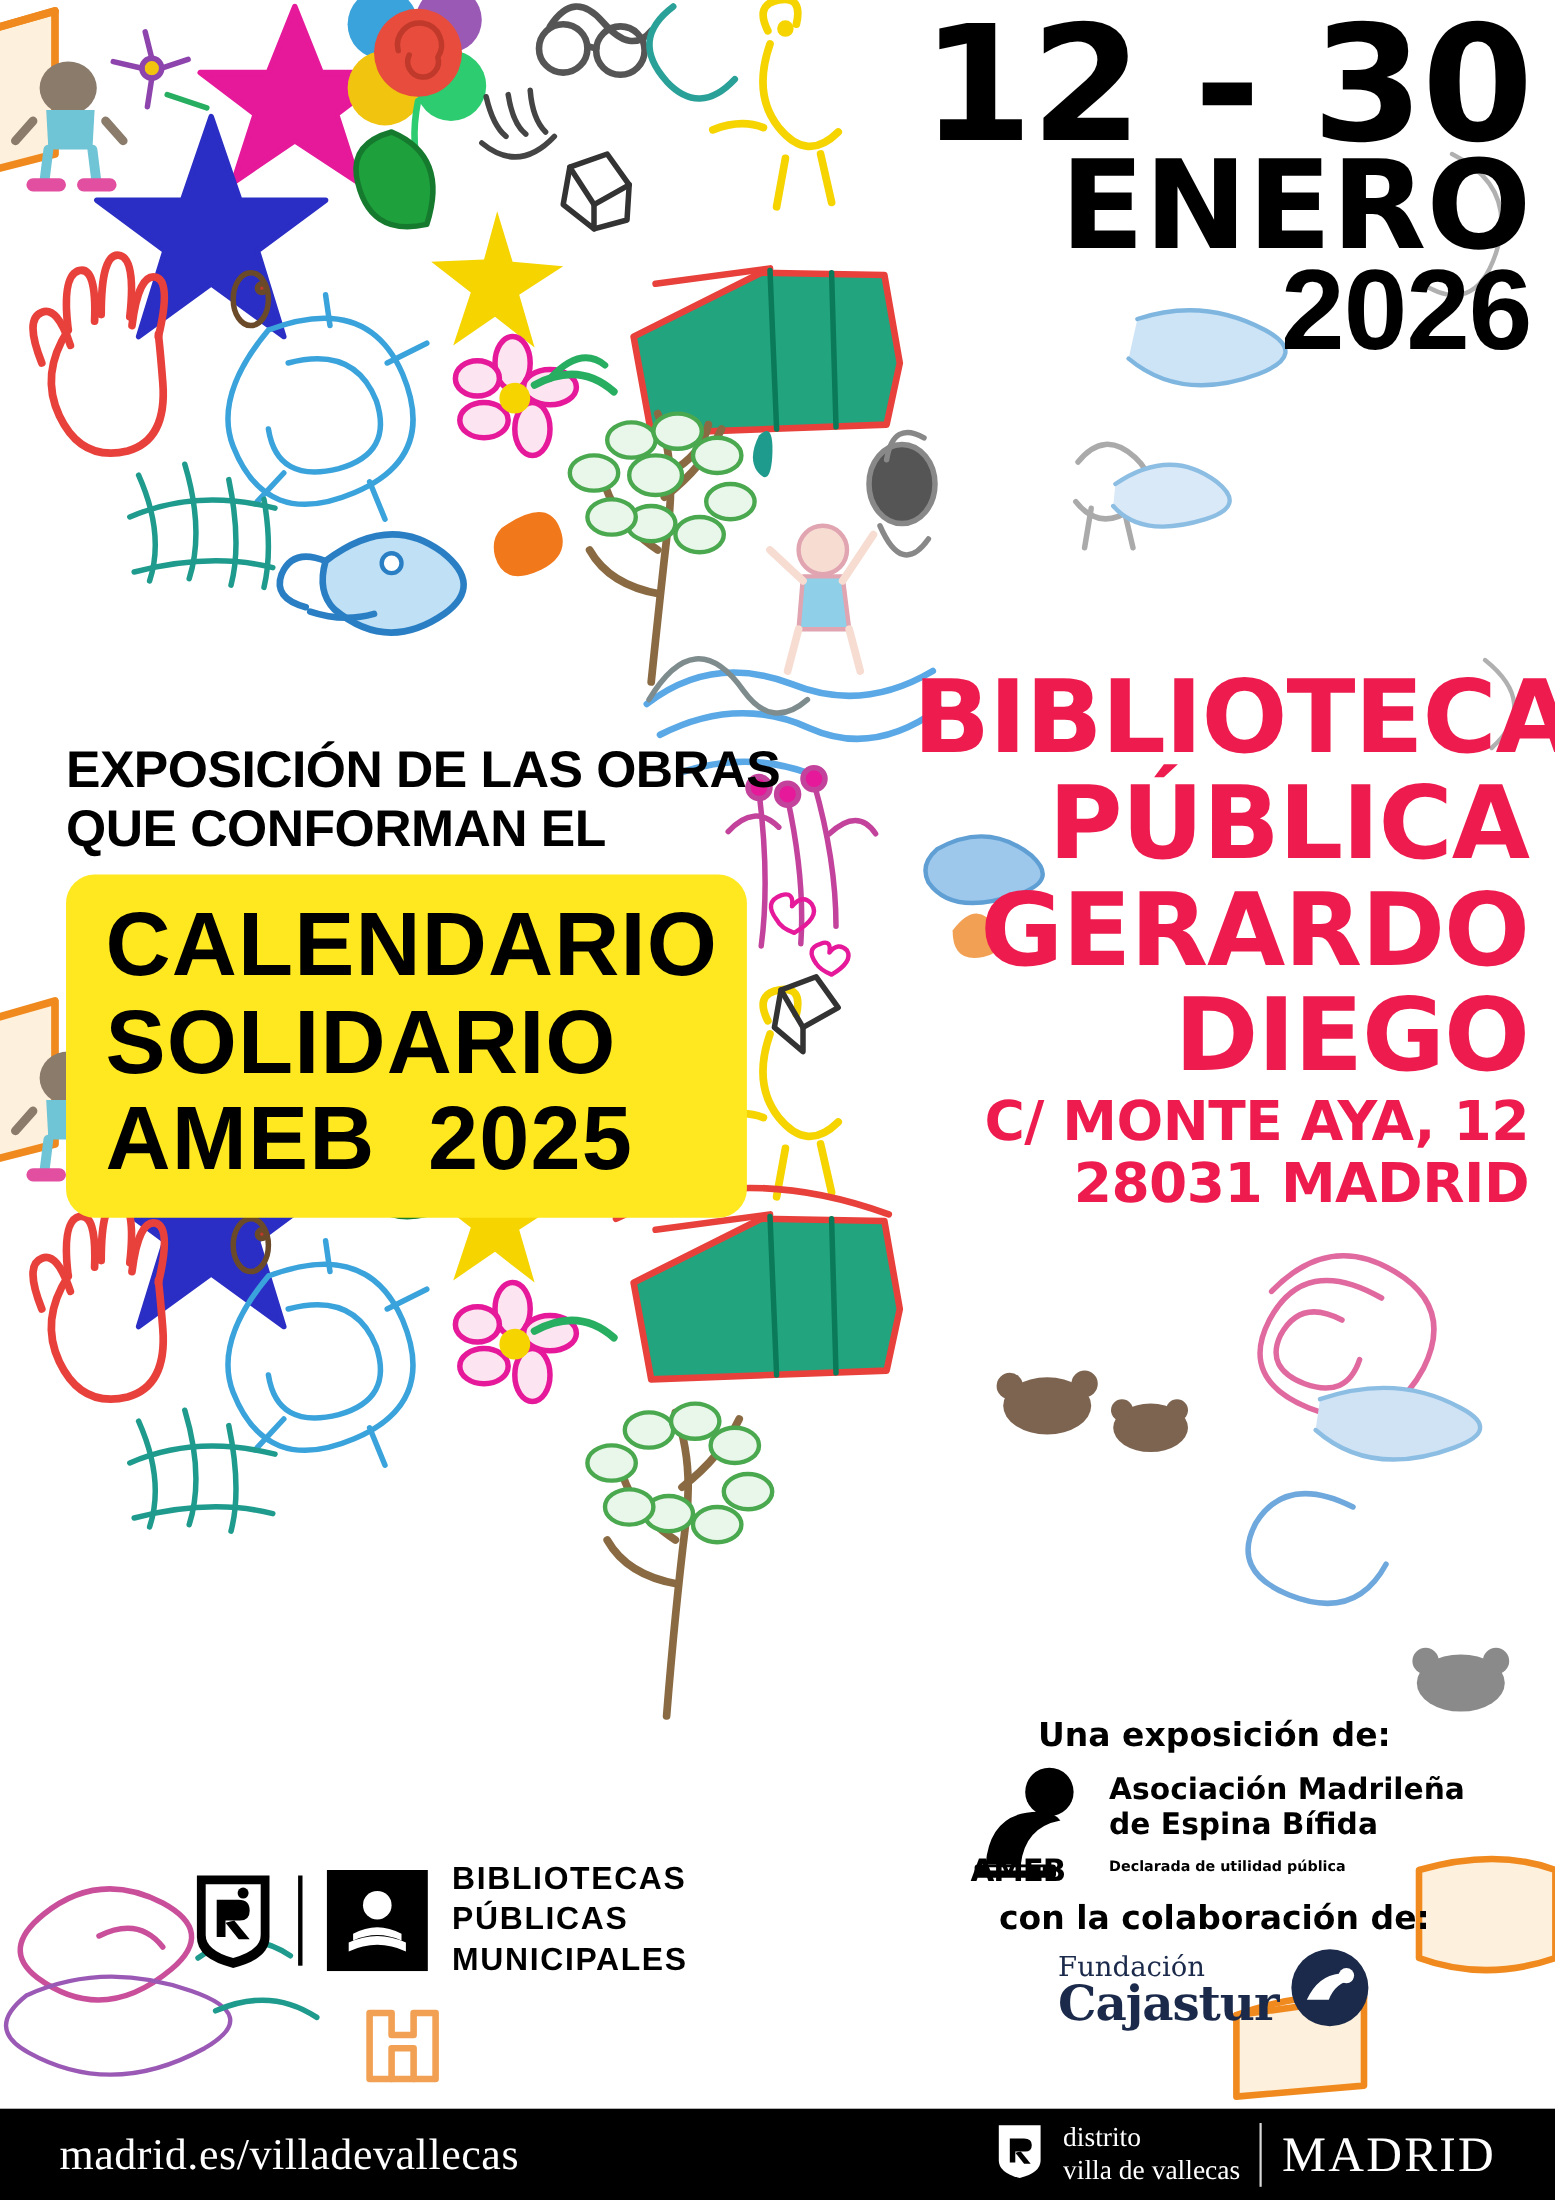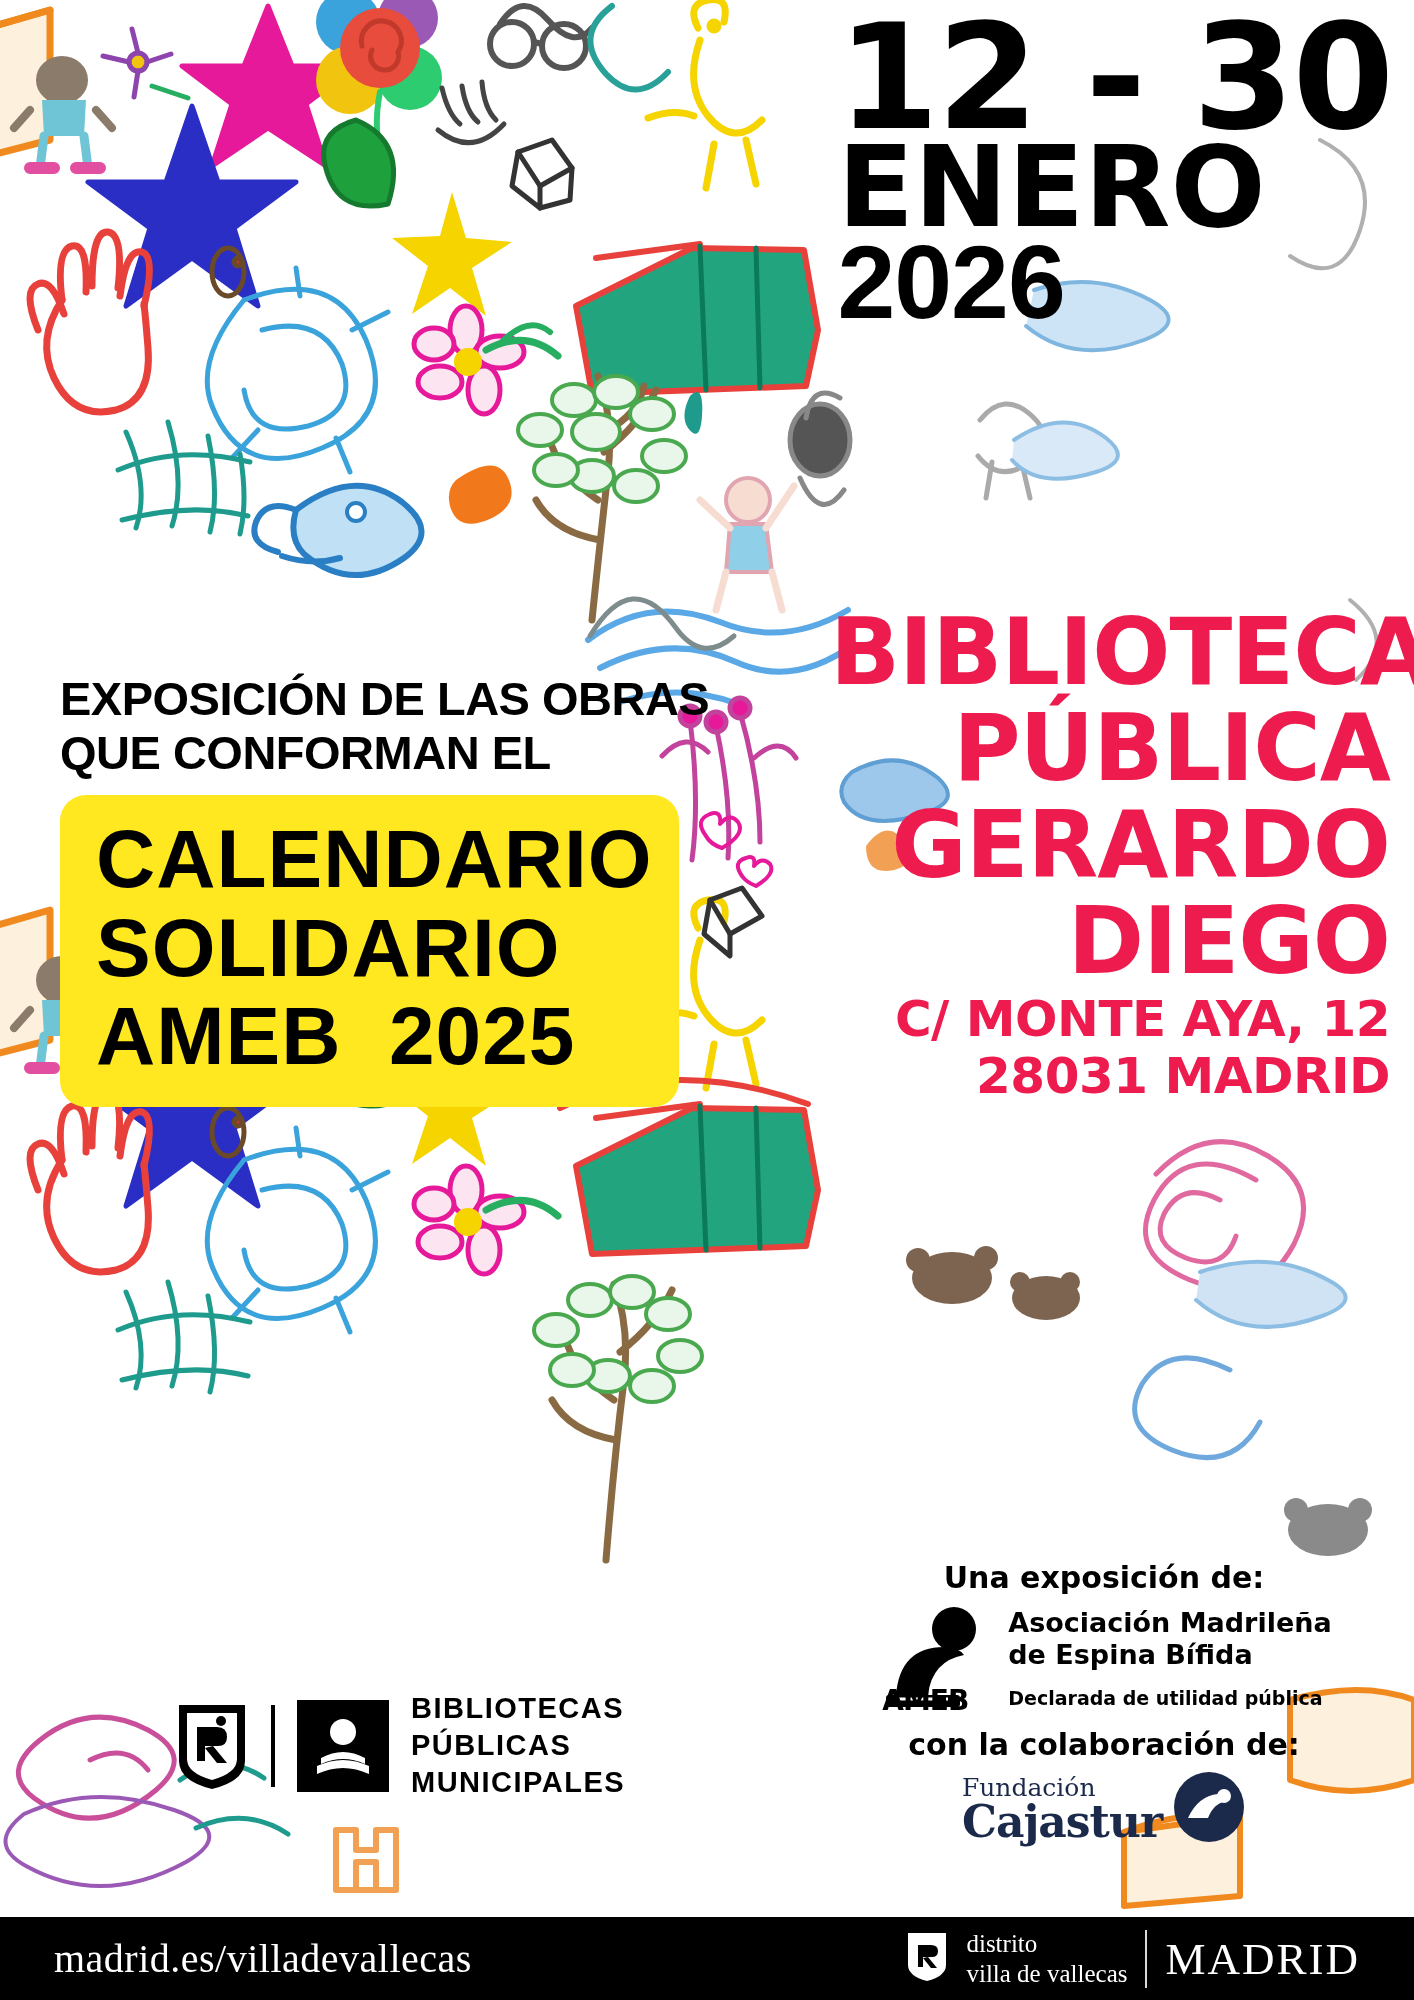--- a/index.html
+++ b/index.html
@@ -27,21 +27,21 @@
     height: 2000px;
     z-index: 0;
   }
 
   
   .date-block {
     position: absolute;
     top: 10px;
     right: 22px;
     z-index: 5;
-    text-align: left;
+    text-align: right;
     color: #000000;
     line-height: 0.92;
   }
   .date-range {
     font-size: 146px;
     font-weight: 900;
     letter-spacing: -2px;
     font-family: "DejaVu Sans", sans-serif;
   }
   .date-month {
@@ -179,21 +179,21 @@
   }
   .ameb-text { text-align: left; }
   .ameb-name {
     font-size: 27px;
     font-weight: 700;
     color: #000;
     line-height: 1.18;
     font-family: "DejaVu Sans", sans-serif;
   }
   .ameb-sub {
-    font-size: 19px;
+    font-size: 13px;
     font-weight: 700;
     color: #000;
     margin-top: 16px;
     font-family: "DejaVu Sans", sans-serif;
   }
   .cajastur-row {
     display: flex;
     align-items: center;
     justify-content: center;
     gap: 10px;

